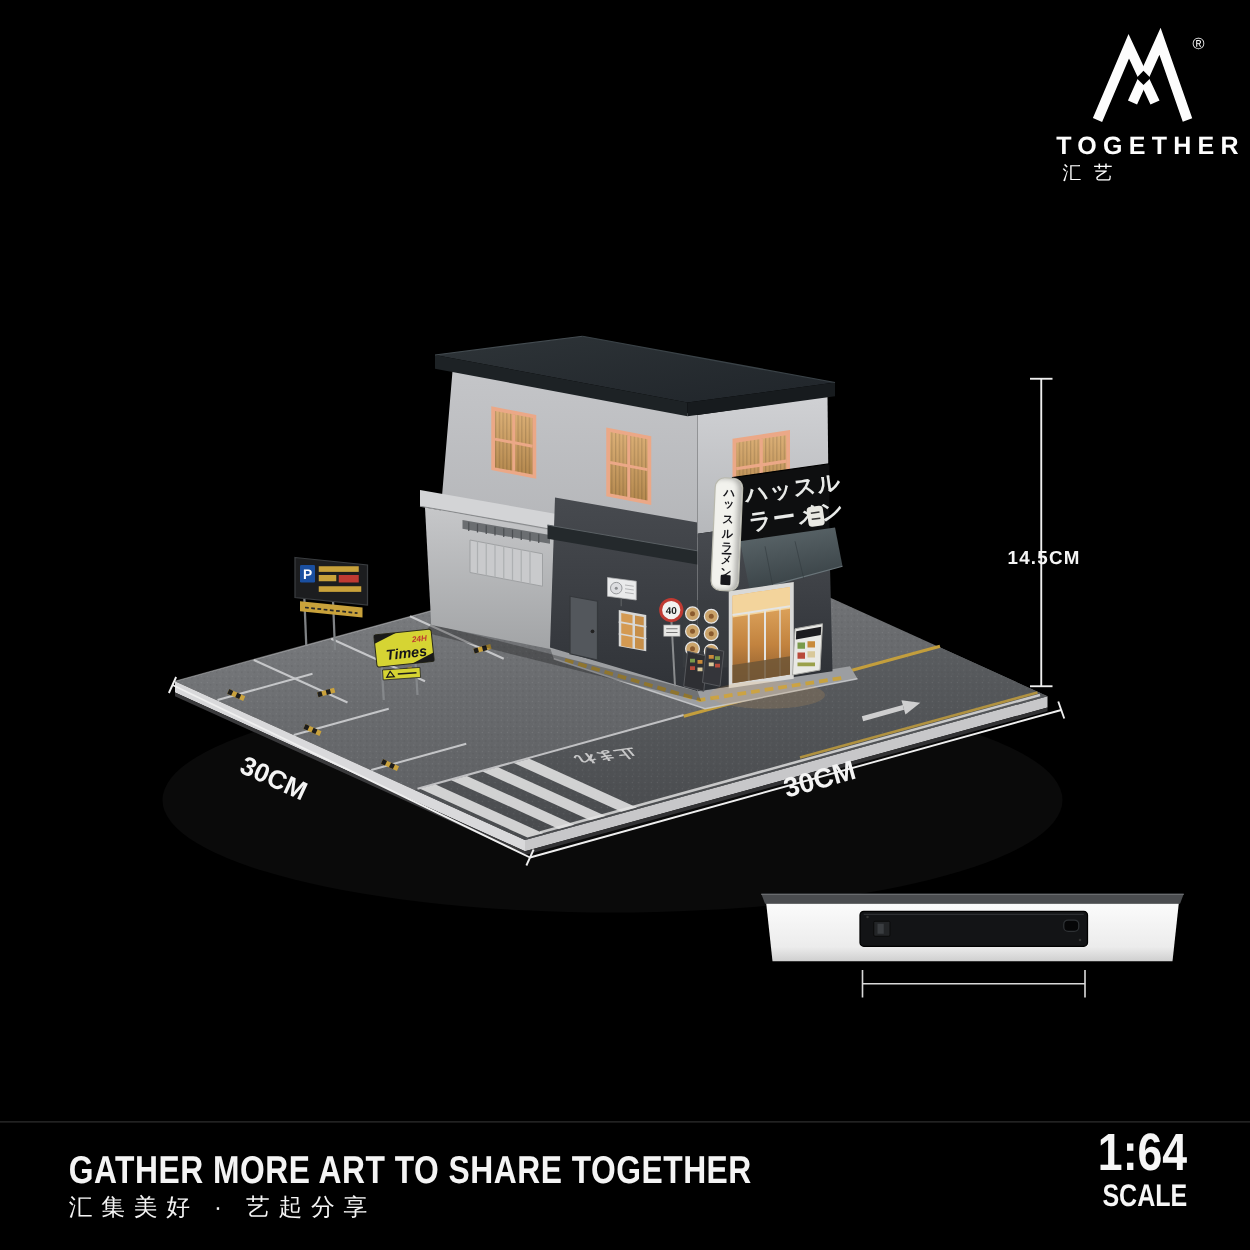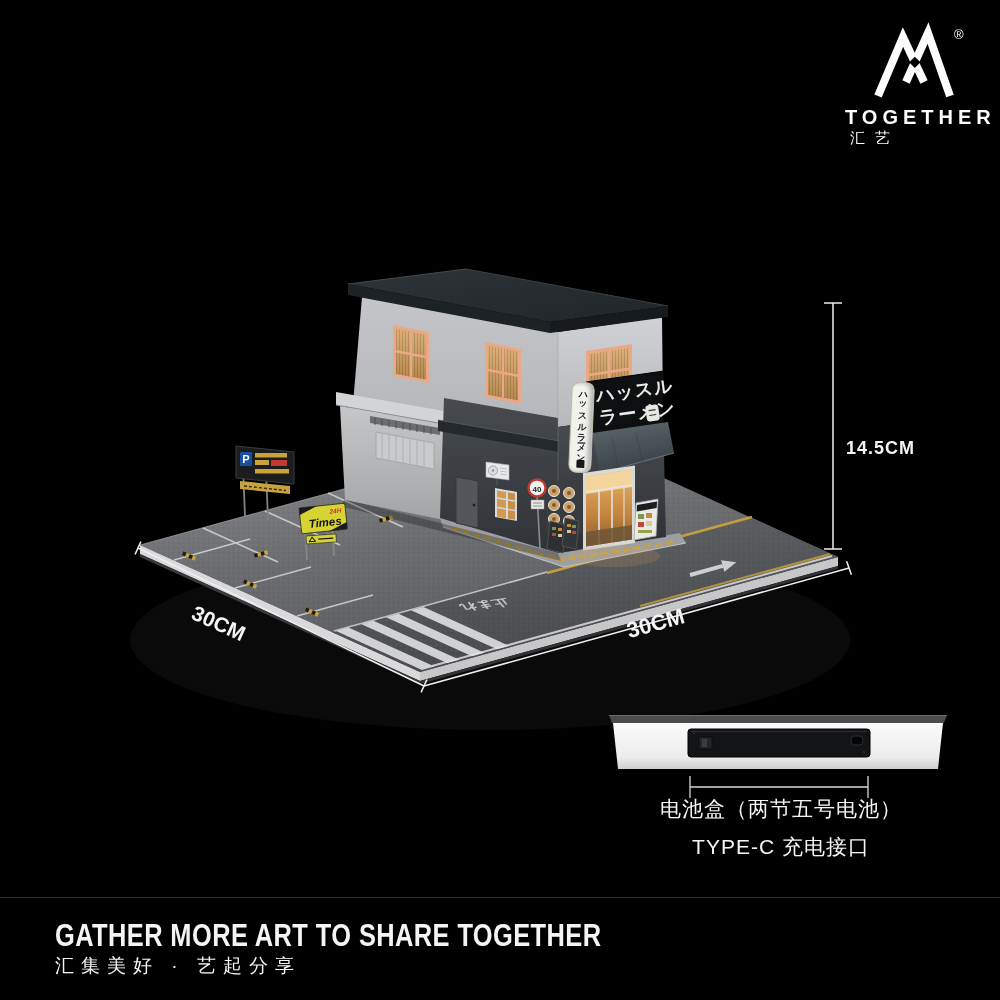--- a/index.html
+++ b/index.html
@@ -8,21 +8,21 @@
   .abs{position:absolute;}
   svg{display:block;}
   
   .brand-name{left:840px;top:106px;width:146px;text-align:center;font-size:20px;font-weight:bold;
               letter-spacing:5px;padding-left:5px;color:#fdfdfd;}
   .brand-cn{left:840px;top:129px;width:146px;text-align:left;font-size:15px;letter-spacing:10px;
             padding-left:10px;color:#fdfdfd;}
   .brand-reg{left:954px;top:27px;font-size:13px;color:#fdfdfd;}
   
   .dim{color:#f4f4f4;font-weight:bold;white-space:nowrap;}
-  .dim-h{left:846px;top:438px;font-size:18px;letter-spacing:1px;}
+  .dim-h{left:806px;top:438px;font-size:15px;letter-spacing:1px;}
   .dim-left{left:198px;top:601px;font-size:21px;transform:rotate(24.5deg);transform-origin:left top;}
   .dim-right{left:624px;top:619px;font-size:22px;transform:rotate(-15.5deg);transform-origin:left top;}
   
   .bat-cap{left:581px;width:400px;text-align:center;color:#f5f5f5;font-size:21px;letter-spacing:1px;}
   .bat-cap1{top:795px;}
   .bat-cap2{top:833px;}
   
   .vsign{left:570px;top:382px;width:21px;height:89px;background:#f2f2ed;border:1px solid #b9b9ae;
          border-radius:8px;transform:rotate(2.5deg);box-shadow:inset -3px 0 4px rgba(0,0,0,.28);
          display:flex;flex-direction:column;align-items:center;justify-content:flex-start;}
@@ -456,20 +456,22 @@
 </div>
 
 <div class="abs brand-reg">®</div>
 <div class="abs brand-name">TOGETHER</div>
 <div class="abs brand-cn">汇艺</div>
 
 <div class="abs dim dim-h">14.5CM</div>
 <div class="abs dim dim-left">30CM</div>
 <div class="abs dim dim-right">30CM</div>
 
-<div class="abs bat-cap bat-cap1">电池盒（两节五号电池）</div>
-<div class="abs bat-cap bat-cap2">TYPE-C 充电接口</div>
 
 <div class="abs footer-line"></div>
 <div class="abs slogan-en">GATHER MORE ART TO SHARE TOGETHER</div>
 <div class="abs slogan-cn">汇集美好 · 艺起分享</div>
-
+<div class="abs scale-box">
+  <div class="scale-value">1:64</div>
+  <div class="scale-word">SCALE</div>
 </div>
 
+</div>
+
 </body></html>

